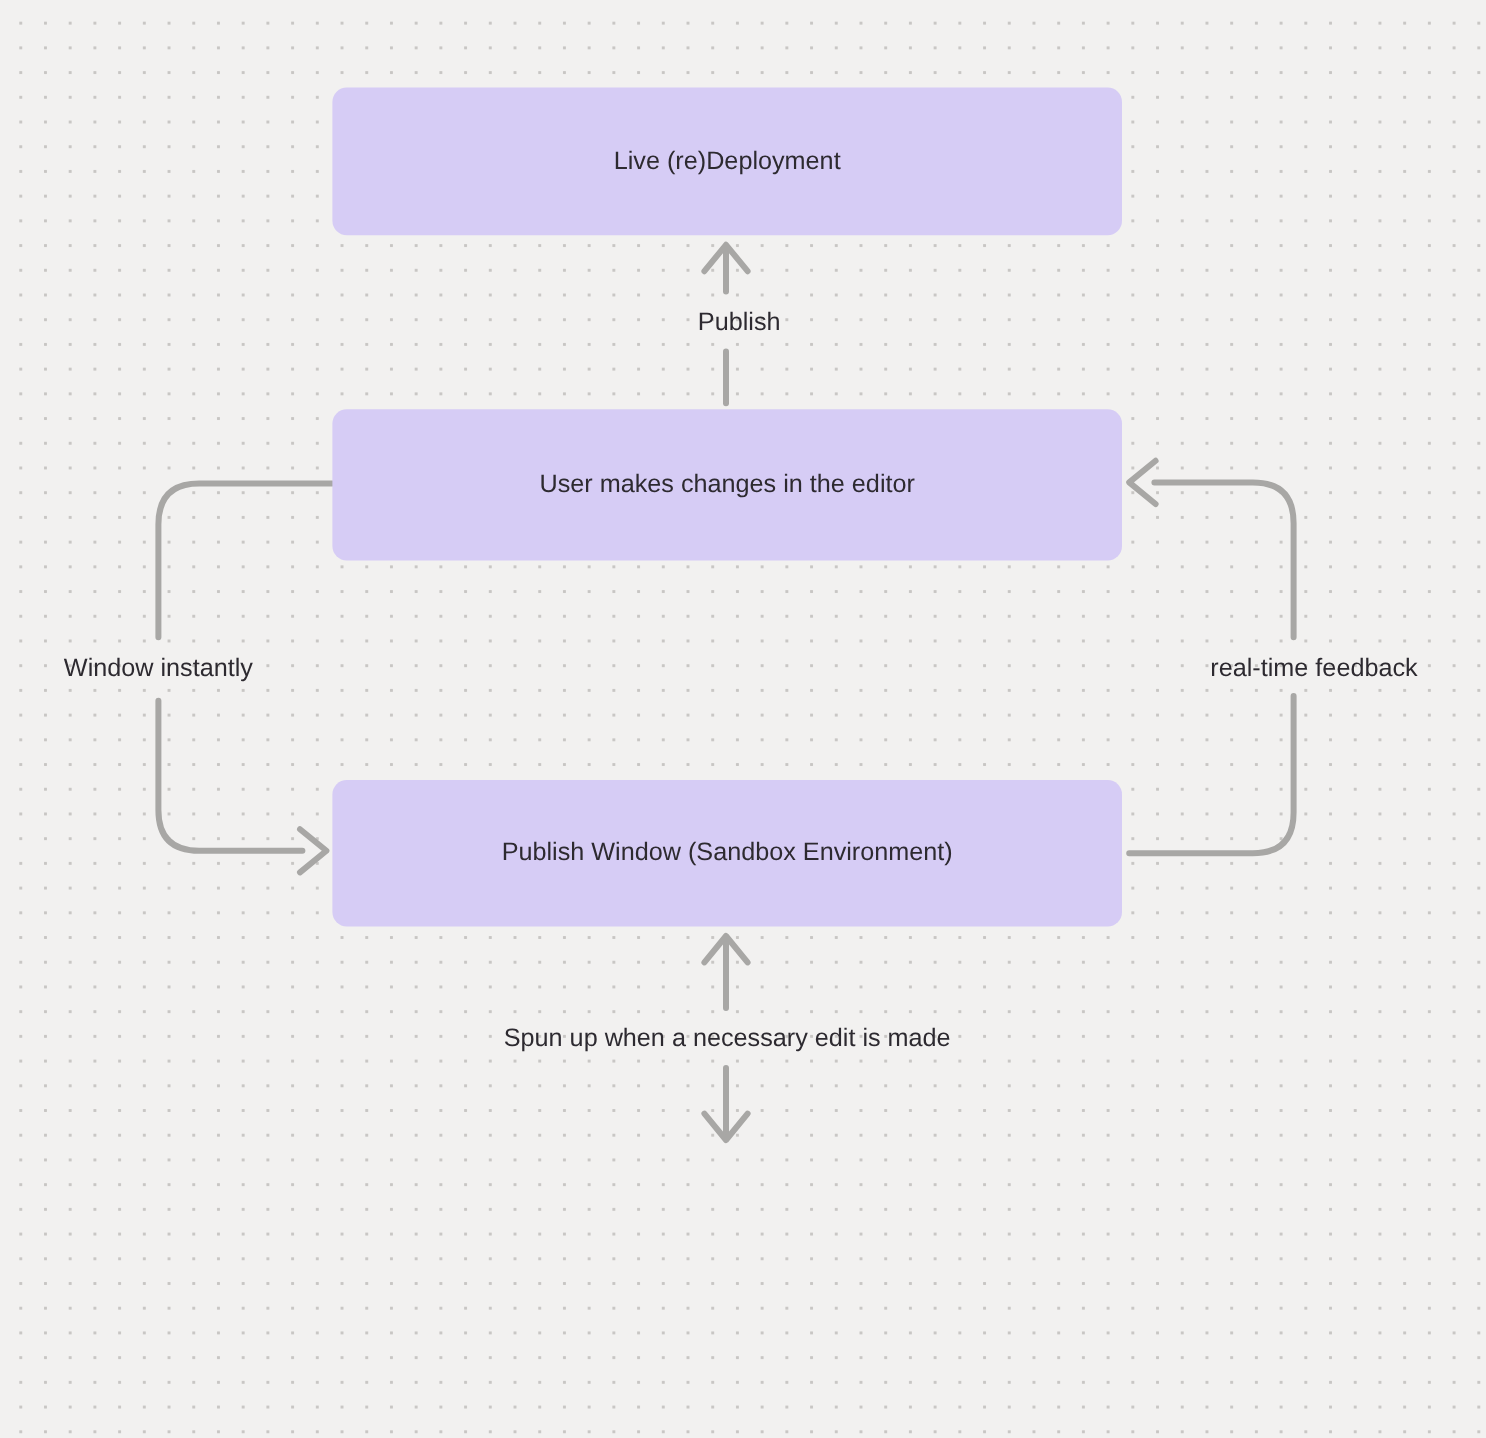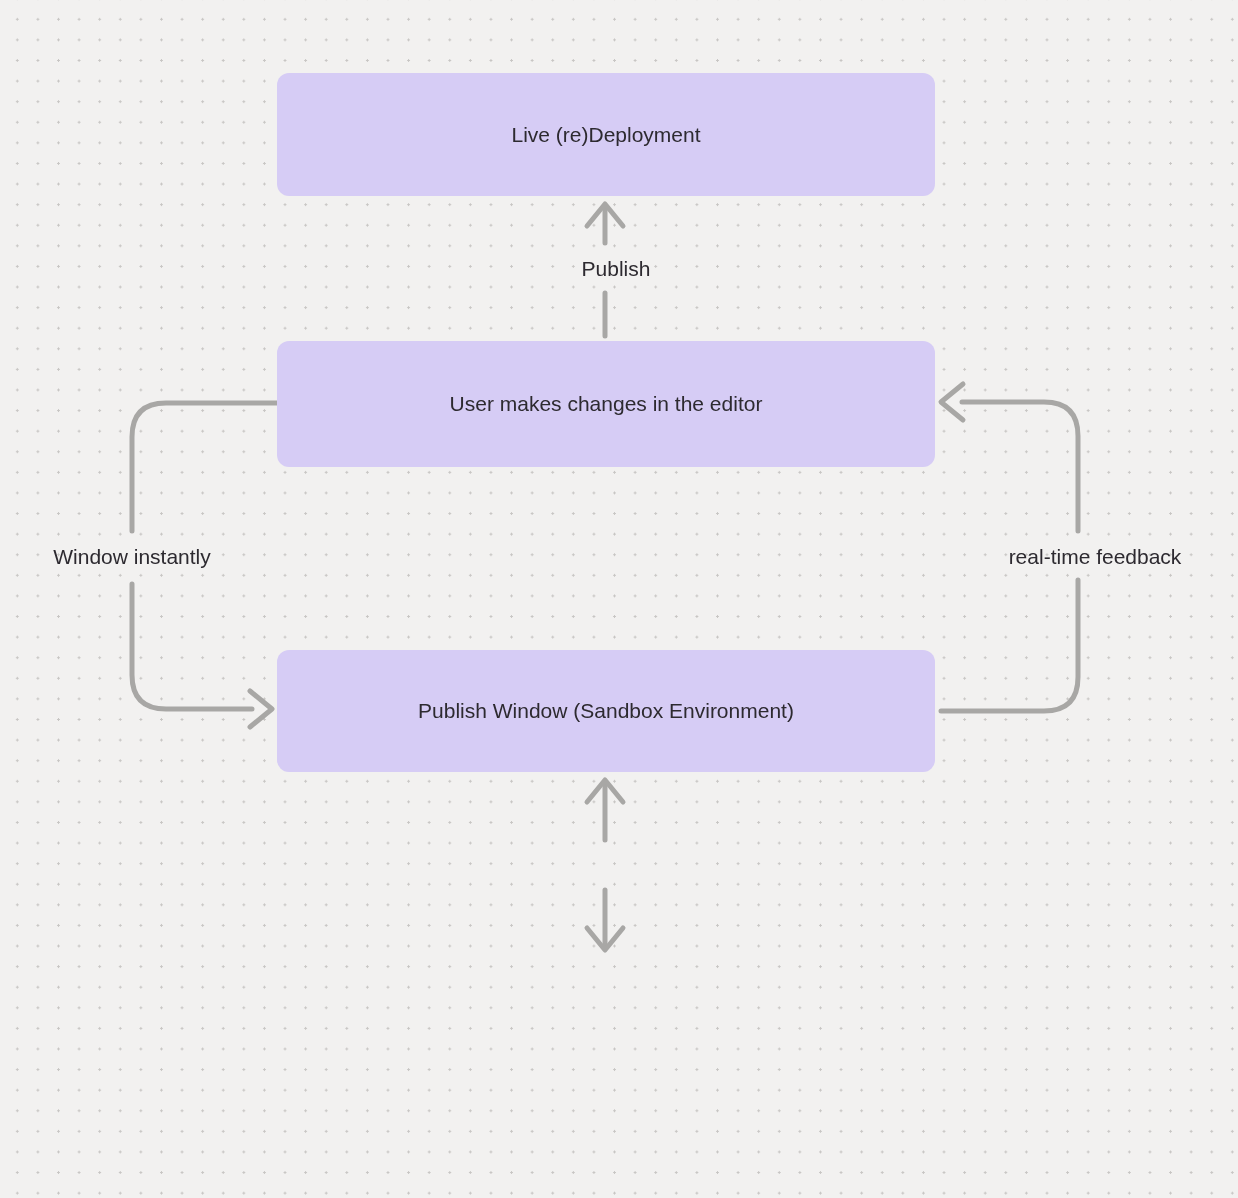--- a/index.html
+++ b/index.html
@@ -107,14 +107,15 @@
     <span>Publish Window (Sandbox Environment)</span>
   </div>
 
 
   <div class="edge-label label-publish">Publish</div>
 
   <div class="edge-label label-updates">Window instantly</div>
 
   <div class="edge-label label-realtime">real-time feedback</div>
 
+  <div class="edge-label label-spunup">Spun up when a necessary edit is made</div>
 
 </div>
 
 </body></html>

